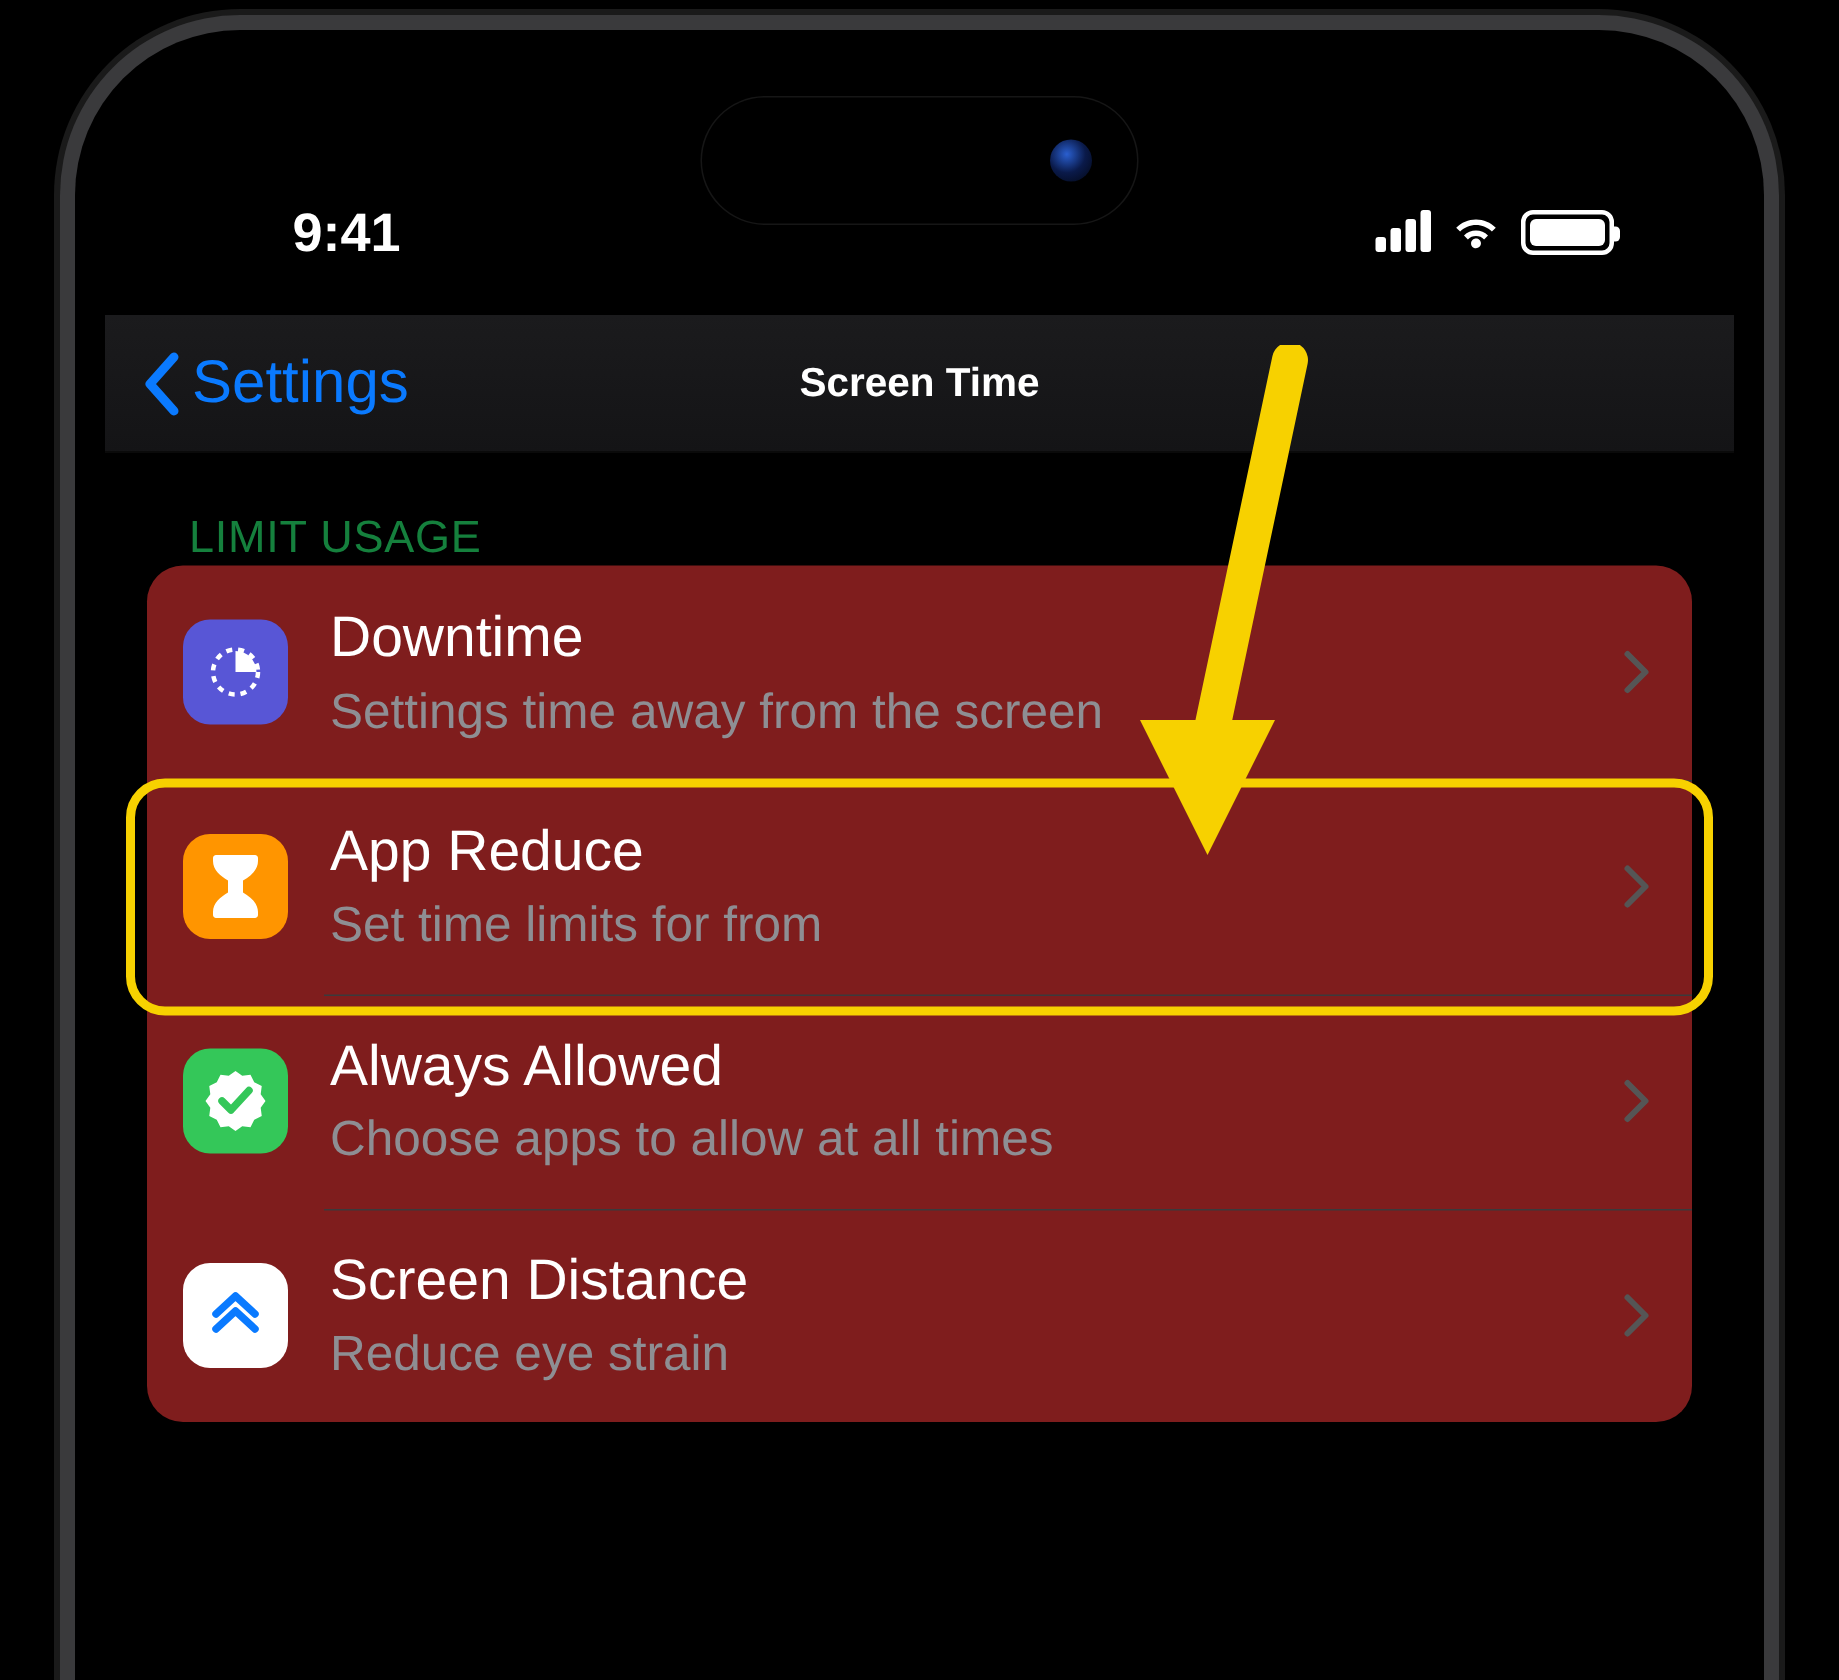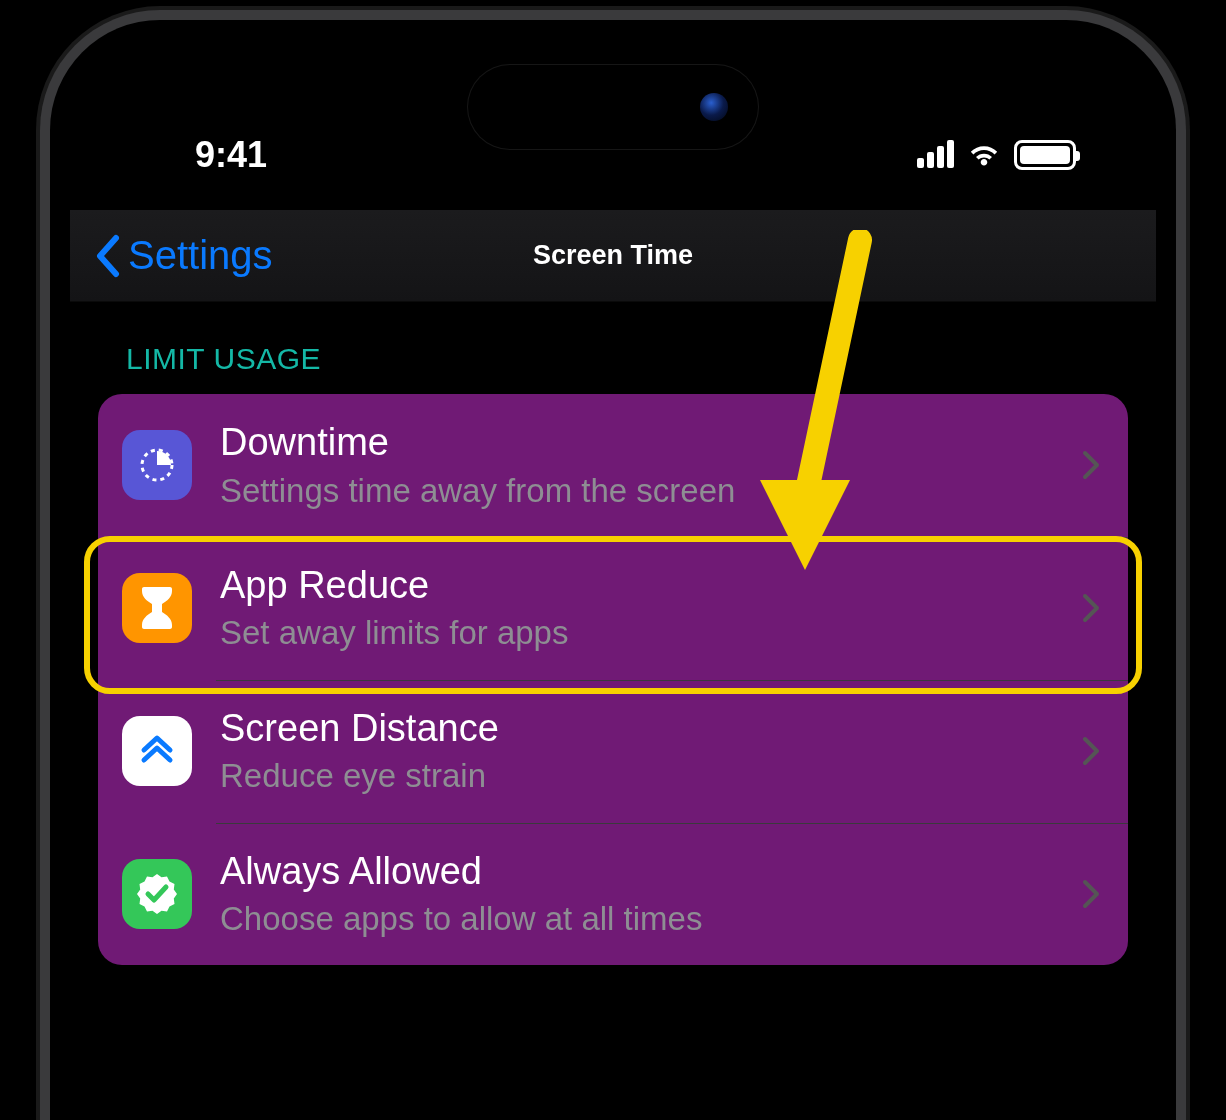--- a/index.html
+++ b/index.html
@@ -155,29 +155,29 @@
     .content {
       position: absolute;
       top: 262px;
       left: 0;
       right: 0;
       bottom: 0;
       padding: 40px 28px 0 28px;
       overflow: hidden;
     }
     .section-header {
-      color: #14b8a6;
+      color: #15803d;
       font-size: 30px;
       font-weight: 400;
       letter-spacing: 0.5px;
-      padding: 0 0 18px 28px;
+      padding: 0 0 1px 28px;
       text-transform: uppercase;
     }
     .list-group {
-      background: #701a75;
+      background: #7f1d1d;
       border-radius: 24px;
       overflow: visible;
       position: relative;
     }
     .list-row {
       display: flex;
       align-items: center;
       padding: 26px 28px 26px 24px;
       gap: 28px;
       position: relative;
@@ -299,56 +299,56 @@
         </div>
 
         <div class="list-row" id="row-app-limits">
           <div class="row-icon" style="background:#ff9500;">
             <svg width="38" height="46" viewBox="0 0 38 46">
               <path fill="#fff" d="M6 2h26c1.1 0 2 .9 2 2v2c0 6-5 10-10 13v8c5 3 10 7 10 13v2c0 1.1-.9 2-2 2H6c-1.1 0-2-.9-2-2v-2c0-6 5-10 10-13v-8C9 16 4 12 4 6V4c0-1.1.9-2 2-2z"></path>
             </svg>
           </div>
           <div class="row-text">
             <div class="row-title">App Reduce</div>
-            <div class="row-subtitle">Set away limits for apps</div>
+            <div class="row-subtitle">Set time limits for from</div>
           </div>
           <span class="row-chevron">
             <svg viewBox="0 0 18 30">
                 <path fill="none" stroke="#555" stroke-width="4" stroke-linecap="round" stroke-linejoin="round" d="M3 3 L15 15 L3 27"></path>
               </svg>
           </span>
         </div>
 
         <div class="list-row">
-          <div class="row-icon" style="background:#ffffff;">
-            <svg width="42" height="42" viewBox="0 0 42 42">
-              <path fill="none" stroke="#0a7aff" stroke-width="5" stroke-linecap="round" stroke-linejoin="round" d="M8 30 L21 18 L34 30 M8 20 L21 8 L34 20"></path>
+          <div class="row-icon" style="background:#34c759;">
+            <svg width="48" height="48" viewBox="0 0 48 48">
+              <path fill="#fff" d="M24 4l4.5 3.2 5.5-.7 2.5 5 5 2.5-.7 5.5L44 24l-3.2 4.5.7 5.5-5 2.5-2.5 5-5.5-.7L24 44l-4.5-3.2-5.5.7-2.5-5-5-2.5.7-5.5L4 24l3.2-4.5-.7-5.5 5-2.5 2.5-5 5.5.7L24 4z"></path>
+              <path fill="none" stroke="#34c759" stroke-width="5" stroke-linecap="round" stroke-linejoin="round" d="M15 24l6 6 12-13"></path>
             </svg>
           </div>
           <div class="row-text">
-            <div class="row-title">Screen Distance</div>
-            <div class="row-subtitle">Reduce eye strain</div>
+            <div class="row-title">Always Allowed</div>
+            <div class="row-subtitle">Choose apps to allow at all times</div>
           </div>
           <span class="row-chevron">
             <svg viewBox="0 0 18 30">
                 <path fill="none" stroke="#555" stroke-width="4" stroke-linecap="round" stroke-linejoin="round" d="M3 3 L15 15 L3 27"></path>
               </svg>
           </span>
         </div>
 
         <div class="list-row">
-          <div class="row-icon" style="background:#34c759;">
-            <svg width="48" height="48" viewBox="0 0 48 48">
-              <path fill="#fff" d="M24 4l4.5 3.2 5.5-.7 2.5 5 5 2.5-.7 5.5L44 24l-3.2 4.5.7 5.5-5 2.5-2.5 5-5.5-.7L24 44l-4.5-3.2-5.5.7-2.5-5-5-2.5.7-5.5L4 24l3.2-4.5-.7-5.5 5-2.5 2.5-5 5.5.7L24 4z"></path>
-              <path fill="none" stroke="#34c759" stroke-width="5" stroke-linecap="round" stroke-linejoin="round" d="M15 24l6 6 12-13"></path>
+          <div class="row-icon" style="background:#ffffff;">
+            <svg width="42" height="42" viewBox="0 0 42 42">
+              <path fill="none" stroke="#0a7aff" stroke-width="5" stroke-linecap="round" stroke-linejoin="round" d="M8 30 L21 18 L34 30 M8 20 L21 8 L34 20"></path>
             </svg>
           </div>
           <div class="row-text">
-            <div class="row-title">Always Allowed</div>
-            <div class="row-subtitle">Choose apps to allow at all times</div>
+            <div class="row-title">Screen Distance</div>
+            <div class="row-subtitle">Reduce eye strain</div>
           </div>
           <span class="row-chevron">
             <svg viewBox="0 0 18 30">
                 <path fill="none" stroke="#555" stroke-width="4" stroke-linecap="round" stroke-linejoin="round" d="M3 3 L15 15 L3 27"></path>
               </svg>
           </span>
         </div>
 
         <div class="highlight-box" style="left:-14px; top:142px; width:calc(100% + 28px); height:158px;"></div>
       </div>

